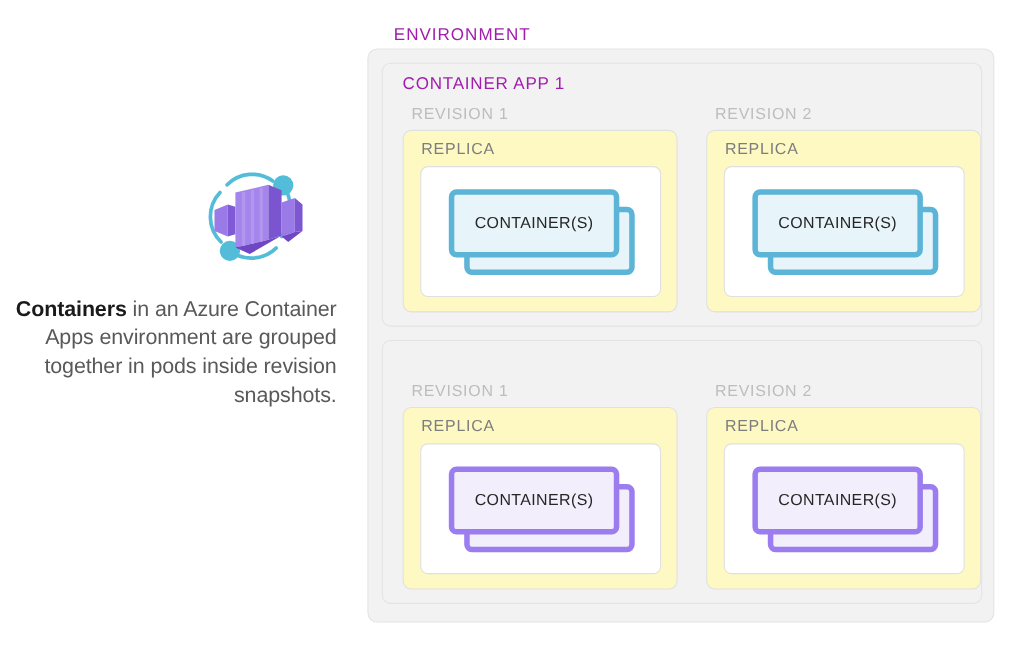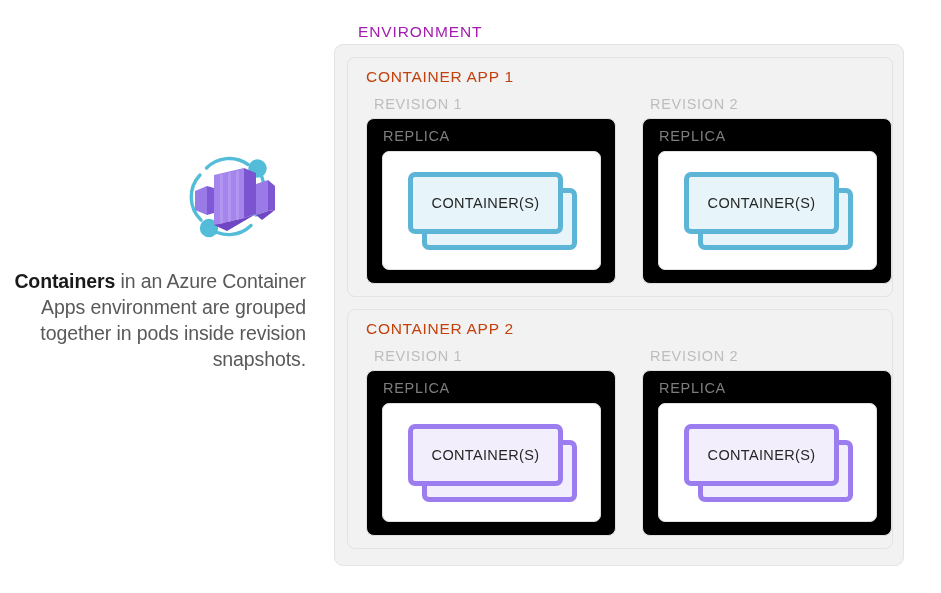--- a/index.html
+++ b/index.html
@@ -86,21 +86,21 @@
   }
   #app-card-1 { top: 12px;  height: 240px; }
   #app-card-2 { top: 264px; height: 240px; }
 
   .app-label {
     position: absolute;
     left: 18px;
     top: 10px;
     font-size: 15.5px;
     letter-spacing: 0.7px;
-    color: #c2410c;
+    color: #a21caf;
     font-weight: 400;
   }
 
   
   .revision {
     position: absolute;
     top: 38px;
     width: 250px;
     height: 188px;
   }
@@ -117,21 +117,21 @@
     font-weight: 400;
   }
 
   .revision-box {
     position: absolute;
     left: 0;
     top: 22px;
     width: 250px;
     height: 166px;
     box-sizing: border-box;
-    background: #000000;
+    background: #fef9c3;
     border: 1.5px solid #e0e0e0;
     border-radius: 8px;
   }
 
   
   .replica-label {
     position: absolute;
     left: 16px;
     top: 9px;
     font-size: 14.5px;
@@ -272,21 +272,20 @@
             <div class="container-box front">
               <span class="container-label">CONTAINER(S)</span>
             </div>
           </div>
         </div>
       </div>
     </div>
   </div>
 
   <div class="app-card" id="app-card-2">
-    <div class="app-label">CONTAINER APP 2</div>
 
     <div class="revision rev-left theme-purple">
       <div class="revision-label">REVISION 1</div>
       <div class="revision-box">
         <div class="replica-label">REPLICA</div>
         <div class="replica-box">
           <div class="container-stack">
             <div class="container-box back"></div>
             <div class="container-box front">
               <span class="container-label">CONTAINER(S)</span>

